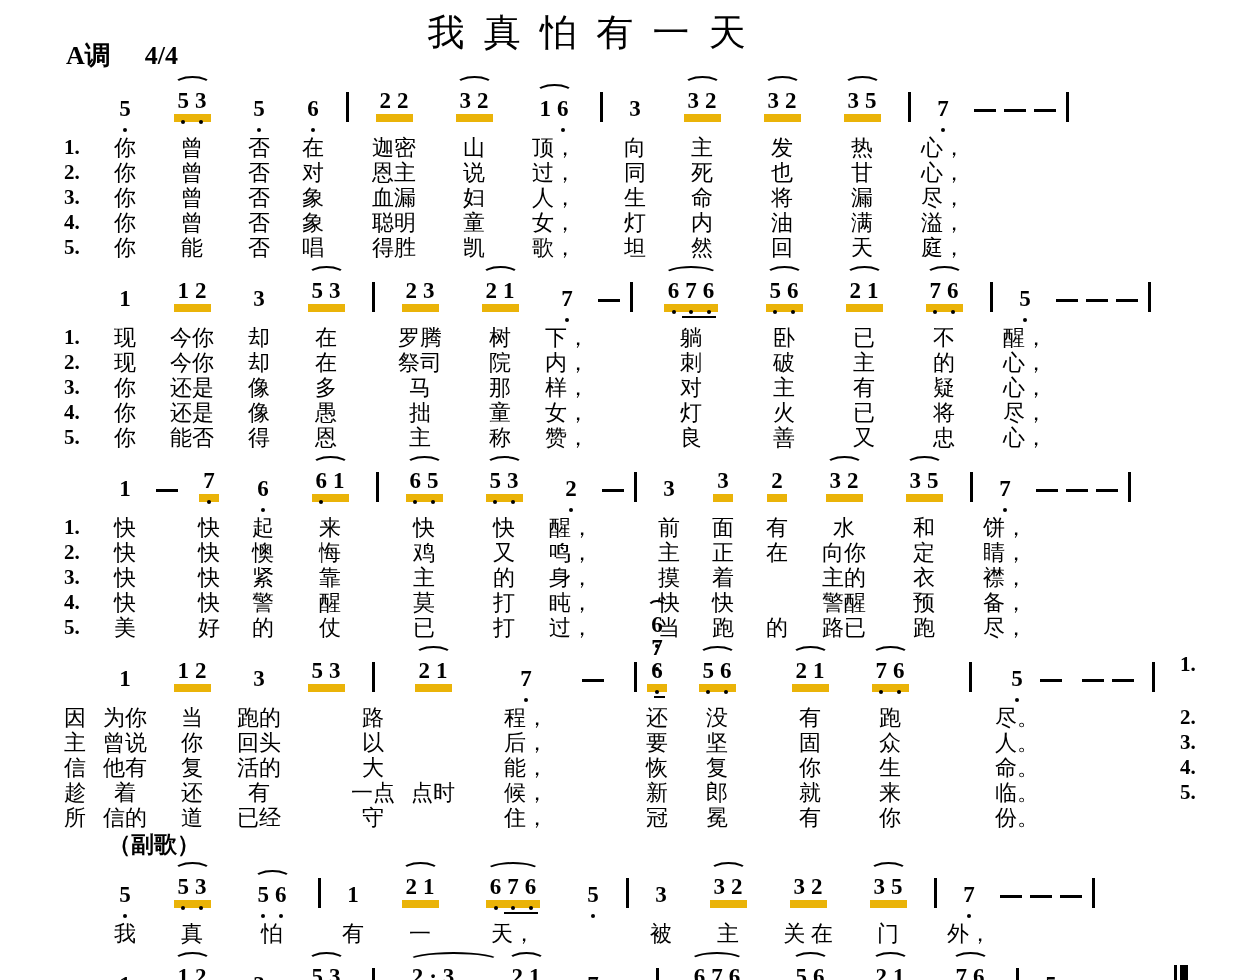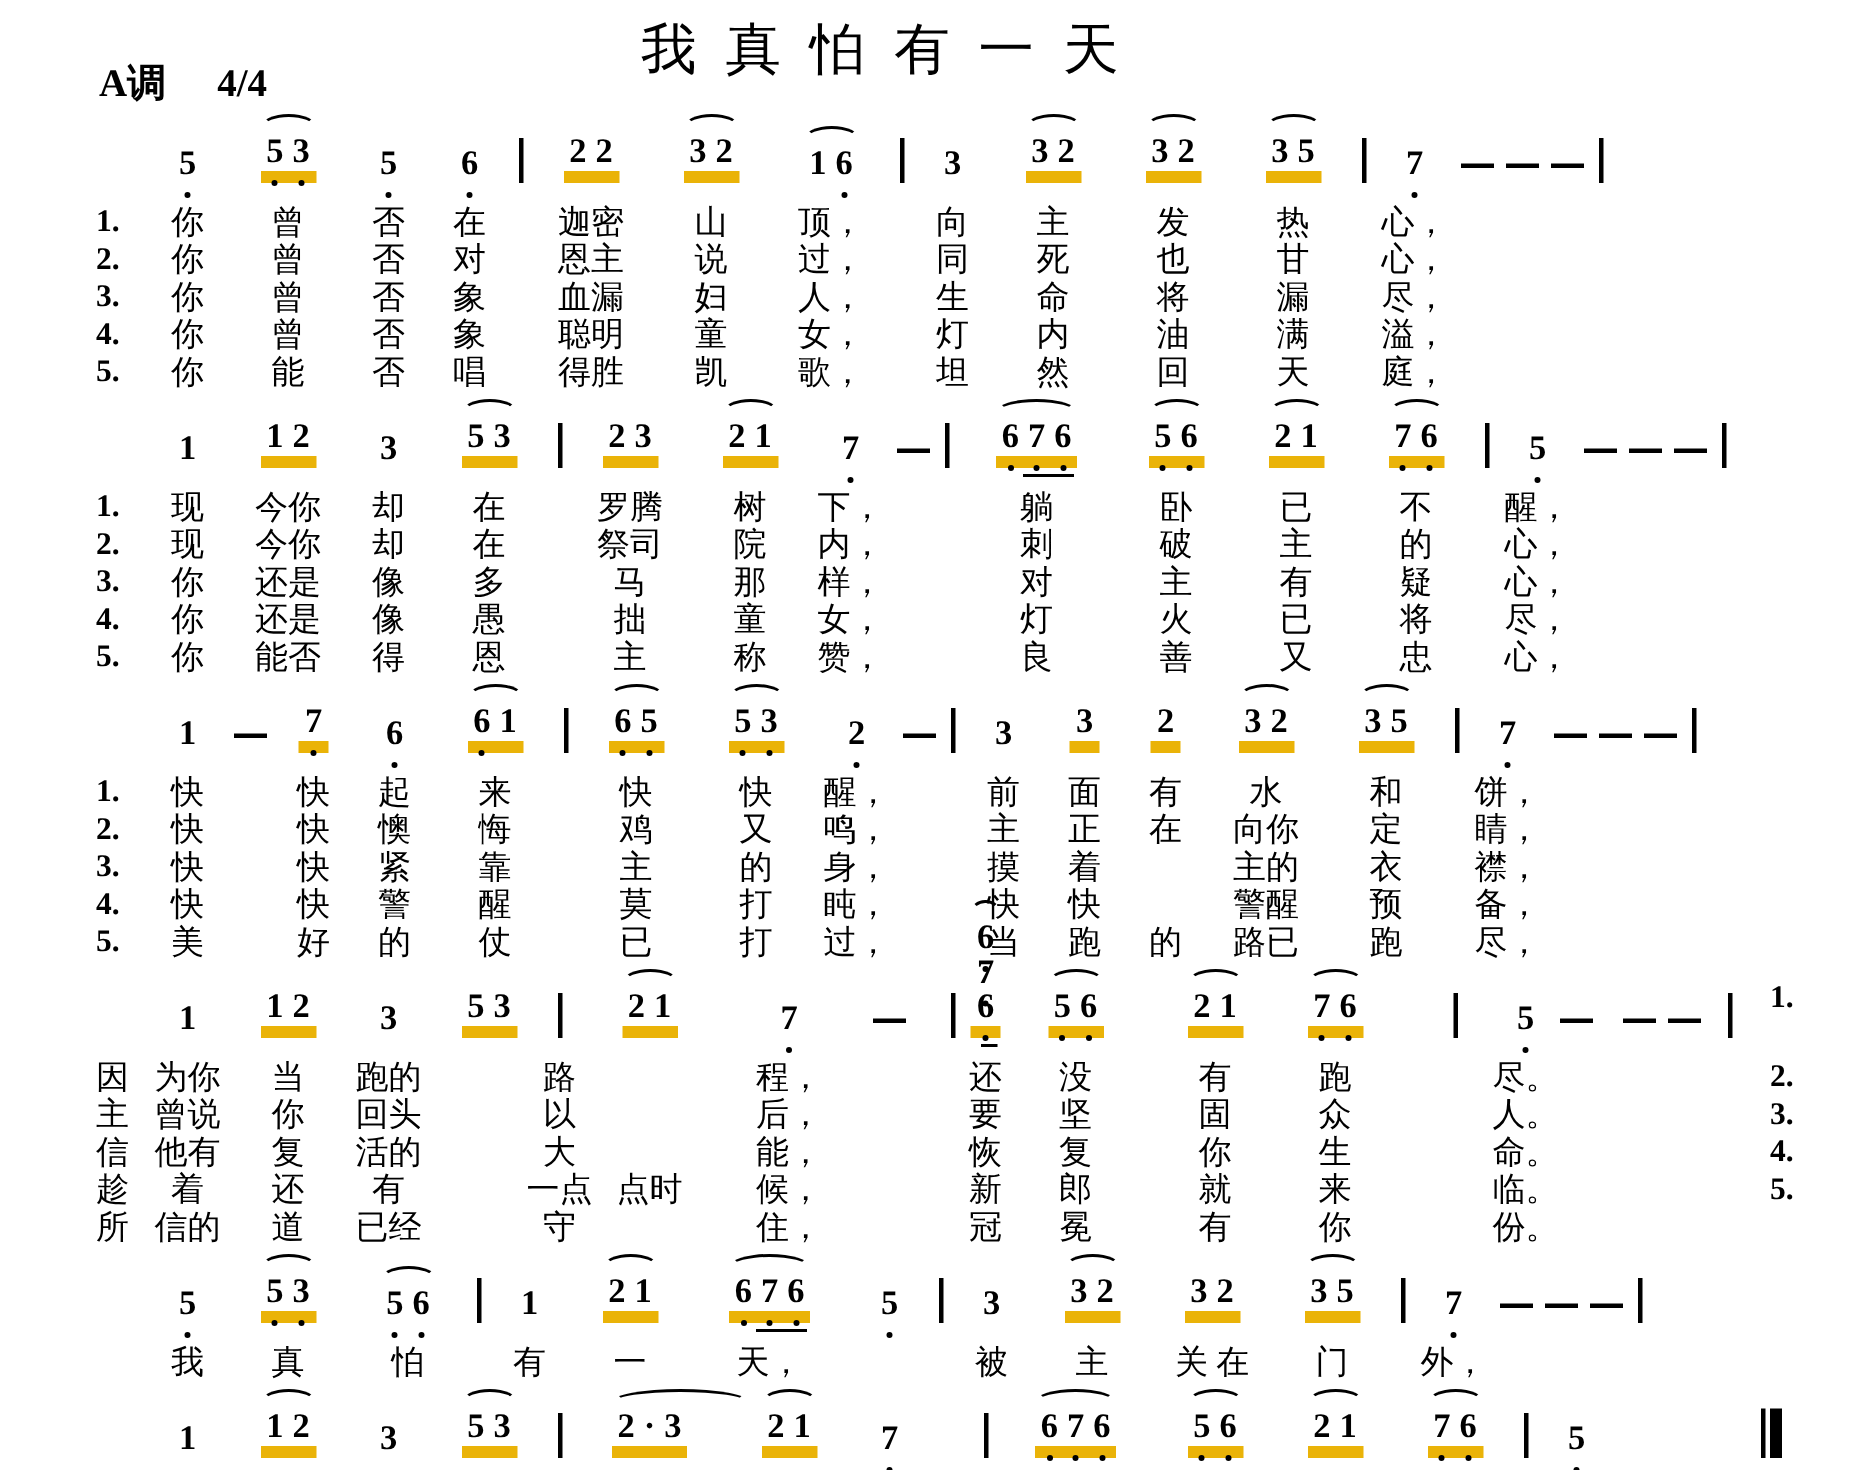--- a/index.html
+++ b/index.html
@@ -729,20 +729,21 @@
           <div class="lcell">你</div>
           <div class="lcell"></div>
           <div class="lcell">份。</div>
           <div class="lcell"></div>
           <div class="lcell"></div>
           <div class="lcell"></div>
           <div class="lcell"></div>
         </div>
       </div>
     </div>
+  <div id="chorus-label">（副歌）</div>
   <div id="chorus-systems">
       <div class="system">
         <div class="grid" style="grid-template-columns: 46px 54px 80px 80px 14px 54px 80px 106px 54px 14px 54px 80px 80px 80px 14px 54px 30px 30px 30px 14px;">
           <div class="mcell"></div>
           <div class="mcell">
             <div class="ng"><span class="ds"><span class="c low">5</span></span></div>
           </div>
           <div class="mcell">
             <div class="ng u1"><div class="slur"></div><span class="ds"><span class="c low">5</span><span class="c low">3</span></span></div>
           </div>

